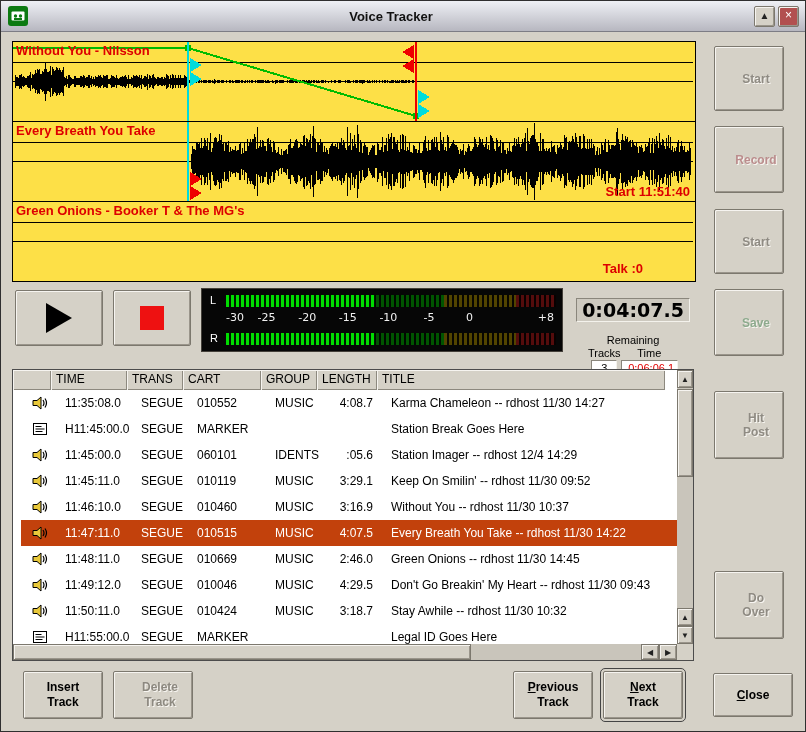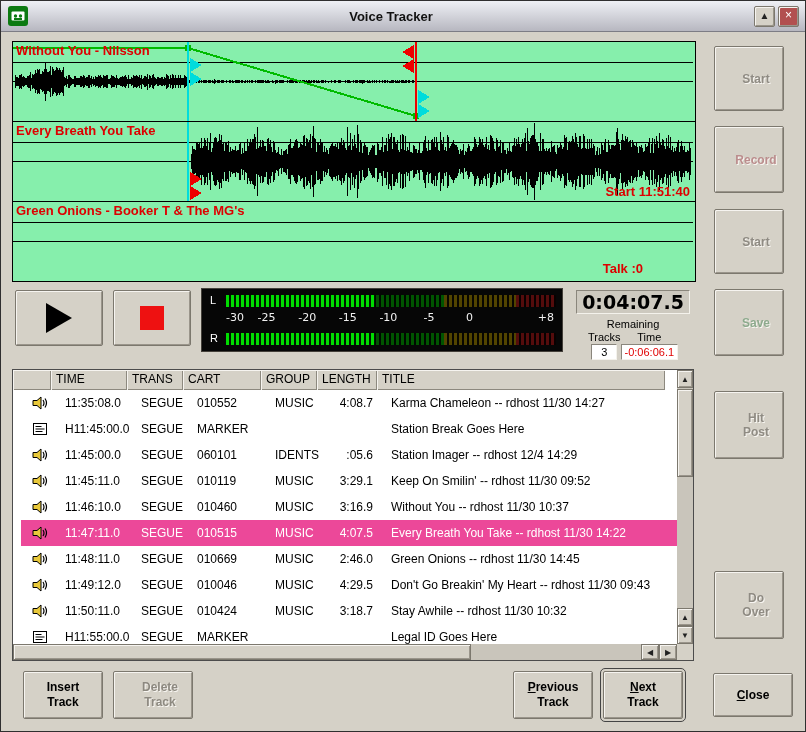--- a/index.html
+++ b/index.html
@@ -10,21 +10,21 @@
     background:linear-gradient(#eef0f5,#b7b7c0);border-bottom:1px solid #7d7d85;
     display:flex;align-items:center;}
   .app-icon{width:20px;height:20px;margin-left:7px;}
   .title{flex:1;text-align:center;font-weight:bold;font-size:13px;color:#111;}
   .winbtns{display:flex;gap:3px;margin-right:6px;}
   .wb{width:19px;height:19px;background:#d5d1c7;border:1px solid #7c786e;
       box-shadow:inset 1px 1px 0 #f6f4f0,inset -1px -1px 0 #9a958b;border-radius:2px;
       font-size:10px;line-height:17px;text-align:center;color:#222;cursor:default;}
   .wb.close{background:#b25050;color:#fff;font-size:12px;}
   
-  .panes{position:absolute;left:11px;top:40px;width:682px;border:1px solid #000;background:#86efac;box-sizing:content-box;}
+  .panes{position:absolute;left:11px;top:40px;width:682px;border:1px solid #000;background:#fde047;box-sizing:content-box;}
   .pane{position:relative;height:79px;overflow:hidden;}
   .pane.bline{border-bottom:1px solid #000;}
   .pane svg{display:block;}
   .ptitle{position:absolute;left:3px;top:1px;font:bold 13px "Liberation Sans",sans-serif;color:#dd0000;}
   .overlay{position:absolute;font:bold 13px "Liberation Sans",sans-serif;color:#dd0000;}
   .overlay:empty{display:none;}
   .ov2{right:5px;bottom:2px;}
   .ov3{right:52px;bottom:5px;}
   
   .raised,button{background:#d5d1c7;border:1px solid #7c786e;border-radius:2px;
@@ -44,39 +44,39 @@
   .zone{height:100%;}
   .zg{width:66%;background:repeating-linear-gradient(90deg,#00dd00 0 3px,#001500 3px 5px);}
   .zy{width:22%;background:repeating-linear-gradient(90deg,#d8b400 0 3px,#151000 3px 5px);}
   .zr{width:12%;background:repeating-linear-gradient(90deg,#dd2020 0 3px,#150000 3px 5px);}
   .meter-dim{position:absolute;top:0;bottom:0;right:0;background:rgba(0,0,0,0.62);}
   .scale{position:absolute;left:24px;top:21px;width:330px;height:16px;color:#f0f0f0;
          font-size:11px;font-family:"DejaVu Sans",sans-serif;}
   .scale span{position:absolute;top:1px;}
   
   .clockblk{position:absolute;left:570px;top:285px;width:124px;height:70px;}
-  .elapsed{margin:4px auto;width:112px;height:22px;background:#cdc9bf;
+  .elapsed{margin:12px auto;width:112px;height:22px;background:#cdc9bf;
     border:1px solid;border-color:#8a867c #f4f2ec #f4f2ec #8a867c;
     font:bold 19px/22px "DejaVu Sans",sans-serif;text-align:center;color:#000;}
   .remlab{text-align:center;font-size:11px;margin-top:4px;}
   .remcols{display:flex;justify-content:center;margin-top:1px;}
   .remcol{display:flex;flex-direction:column;align-items:center;font-size:11px;}
   .valbox{margin-top:1px;background:#fff;border:1px solid;border-color:#8a867c #f4f2ec #f4f2ec #8a867c;
     padding:0 3px;height:14px;line-height:14px;font-size:11px;min-width:18px;text-align:center;}
   .valbox.red{color:#e00000;}
   
   .logframe{position:absolute;left:11px;top:368px;width:682px;height:292px;border:1px solid #4c4c4c;
             background:#fff;box-sizing:border-box;}
   .lheader{position:absolute;left:0;top:0;width:664px;height:20px;display:flex;}
   .hc{box-sizing:border-box;height:20px;line-height:19px;font-size:12px;padding-left:5px;
       background:#d5d1c7;box-shadow:inset 1px 1px 0 #f6f4f0,inset -1px -1px 0 #8d897f;
       overflow:hidden;white-space:nowrap;}
   .lrows{position:absolute;left:0;top:20px;width:664px;height:254px;overflow:hidden;background:#fff;}
   .lrow{display:flex;height:26px;align-items:center;font-size:12px;color:#000;margin-left:8px;}
-  .lrow.sel{background:#ec4899;color:#fff;}
+  .lrow.sel{background:#c2410c;color:#fff;}
   .c{box-sizing:border-box;overflow:hidden;white-space:nowrap;padding-left:6px;}
   .ci{padding:0;display:flex;justify-content:center;align-items:center;}
   .cl{text-align:right;padding-right:12px;padding-left:0;}
   .w0{width:38px;} .w1{width:76px;} .w2{width:56px;} .w3{width:78px;}
   .w4{width:56px;} .w5{width:60px;} .w6{width:288px;}
   
   .vscroll{position:absolute;right:0;top:0;width:16px;height:274px;background:#c9c5bb;}
   .hscroll{position:absolute;left:0;bottom:0;width:664px;height:16px;background:#c9c5bb;}
   .corner{position:absolute;right:0;bottom:0;width:16px;height:16px;background:#d5d1c7;}
   .sb{position:absolute;background:#d5d1c7;border:1px solid #7c786e;

